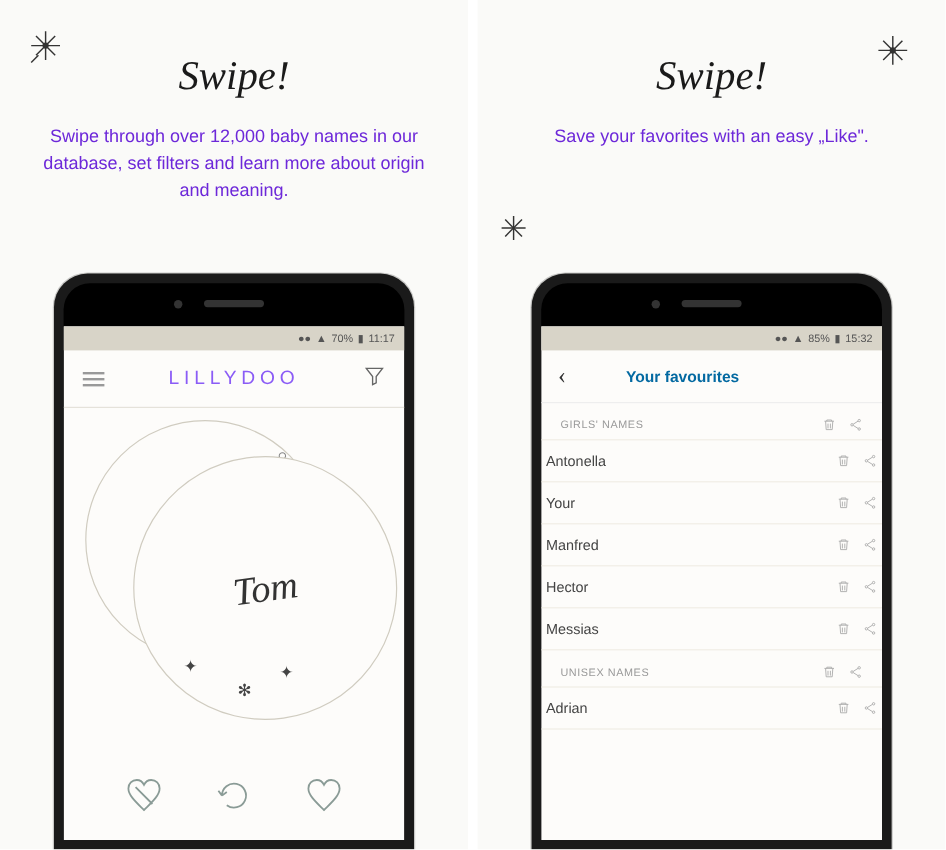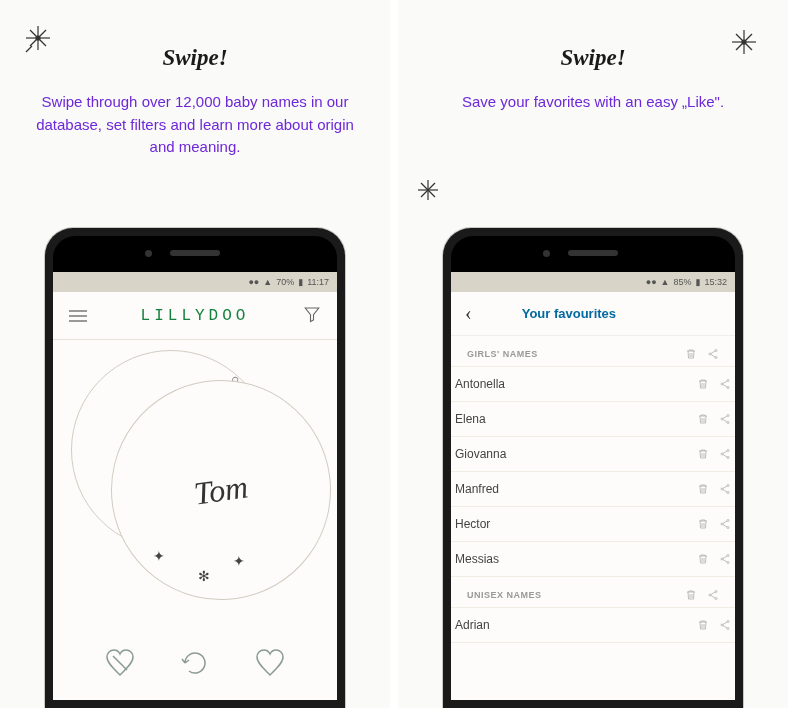--- a/index.html
+++ b/index.html
@@ -2,47 +2,47 @@
 <html><head>
 <meta charset="utf-8">
 <style>
 * { margin: 0; padding: 0; box-sizing: border-box; }
 body { font-family: Georgia, 'Times New Roman', serif; background: #fff; width: 788px; height: 708px; overflow: hidden; position: relative; }
 .container { display: flex; width: 100%; height: 100%; }
 .panel { flex: 1; background: #fafaf8; position: relative; padding: 20px 15px 0; overflow: hidden; }
 .divider { width: 8px; background: #fff; }
 .sparkle { position: absolute; color: #333; }
 .sparkle svg { width: 40px; height: 40px; }
-.title { font-family: Georgia, serif; font-size: 23px; font-style: italic; font-weight: 700; text-align: center; margin: 25px 0 20px; color: #1a1a1a; }
+.title { font-family: Georgia, serif; font-size: 34px; font-style: italic; font-weight: 400; text-align: center; margin: 25px 0 20px; color: #1a1a1a; }
 .subtitle { font-family: -apple-system, Helvetica, Arial, sans-serif; font-size: 15px; color: #6d28d9; text-align: center; line-height: 1.5; padding: 0 15px; margin-bottom: 30px; }
 .phone { position: absolute; bottom: 0; left: 50%; transform: translateX(-50%); width: 300px; height: 480px; background: #1a1a1a; border-radius: 28px 28px 0 0; padding: 8px; box-shadow: 0 0 0 1px rgba(0,0,0,0.2); }
 .phone-inner { width: 100%; height: 100%; background: #000; border-radius: 22px 22px 0 0; overflow: hidden; position: relative; }
 .speaker { position: absolute; top: 14px; left: 50%; transform: translateX(-50%); width: 50px; height: 6px; background: #333; border-radius: 3px; }
 .camera { position: absolute; top: 14px; left: calc(50% - 50px); width: 7px; height: 7px; background: #333; border-radius: 50%; }
 .screen { position: absolute; top: 36px; left: 0; right: 0; bottom: 0; background: #fdfcfa; display: flex; flex-direction: column; }
 .status-bar { height: 20px; background: #d8d4c8; display: flex; justify-content: flex-end; align-items: center; padding: 0 8px; font-size: 9px; color: #555; font-family: Arial, sans-serif; }
 .status-bar span { margin-left: 4px; }
 .app-header { height: 48px; display: flex; align-items: center; justify-content: space-between; padding: 0 16px; border-bottom: 1px solid #e5e2da; }
 .hamburger { display: flex; flex-direction: column; gap: 3px; cursor: pointer; }
 .hamburger span { width: 18px; height: 2px; background: #999; }
-.app-title { font-family: Liberation Mono, monospace; letter-spacing: 4px; font-size: 16px; color: #15803d; }
+.app-title { font-family: Liberation Sans, sans-serif; letter-spacing: 4px; font-size: 16px; color: #8b5cf6; }
 .filter-icon svg { width: 18px; height: 18px; stroke: #666; fill: none; stroke-width: 1.5; }
 .swipe-area { flex: 1; position: relative; overflow: hidden; }
 .card-back { position: absolute; top: 10px; left: 18px; width: 200px; height: 200px; border: 1px solid #d0ccc0; border-radius: 50%; background: #fdfcfa; }
 .card-front { position: absolute; top: 40px; left: 58px; width: 220px; height: 220px; border: 1px solid #d0ccc0; border-radius: 50%; background: #fdfcfa; display: flex; align-items: center; justify-content: center; transform: rotate(-8deg); }
 .name-text { font-family: Georgia, serif; font-style: italic; font-size: 32px; color: #333; }
 .gender-icon { position: absolute; top: 18px; left: 155px; font-size: 22px; color: #888; }
 .mini-sparkle { position: absolute; font-size: 14px; color: #444; }
 .actions { height: 60px; display: flex; align-items: center; justify-content: space-around; padding: 0 30px 10px; }
 .action-btn svg { width: 32px; height: 32px; stroke: #8a9b96; fill: none; stroke-width: 1.5; }
 .fav-header { height: 44px; display: flex; align-items: center; padding: 0 14px; border-bottom: 1px solid #eee; }
 .back-arrow { font-size: 20px; color: #333; margin-right: 50px; }
 .fav-title { font-family: -apple-system, Arial, sans-serif; font-size: 13px; font-weight: 600; color: #0369a1; }
 .fav-list { flex: 1; overflow: hidden; }
-.fav-section { padding: 12px 16px 6px; font-size: 9px; font-weight: 700; color: #999; border-bottom: 1px solid #f0ede5; display: flex; align-items: center; justify-content: space-between; font-family: Arial, sans-serif; letter-spacing: 0.5px; }
+.fav-section { padding: 12px 16px 6px; font-size: 9px; font-weight: 400; color: #999; border-bottom: 1px solid #f0ede5; display: flex; align-items: center; justify-content: space-between; font-family: Arial, sans-serif; letter-spacing: 0.5px; }
 .fav-item { padding: 10px 4px; font-size: 12px; color: #444; border-bottom: 1px solid #f0ede5; display: flex; align-items: center; justify-content: space-between; font-family: Arial, sans-serif; }
 .fav-actions { display: flex; gap: 10px; align-items: center; }
 .fav-actions svg { width: 12px; height: 12px; stroke: #aaa; fill: none; stroke-width: 1.5; }
 </style>
 </head>
 <body>
 
 <div class="container">
 
   <div class="panel">
@@ -185,36 +185,21 @@
                   <svg viewBox="0 0 24 24">
                     <circle cx="18" cy="5" r="2"></circle>
                     <circle cx="6" cy="12" r="2"></circle>
                     <circle cx="18" cy="19" r="2"></circle>
                     <line x1="8" y1="11" x2="16" y2="6"></line>
                     <line x1="8" y1="13" x2="16" y2="18"></line>
                   </svg>
                 </div>
               </div>
               <div class="fav-item">
-                <span>Elena</span>
-                <div class="fav-actions">
-                  <svg viewBox="0 0 24 24">
-                    <path d="M4 6h16M8 6V4h8v2M6 6l1 14h10l1-14M10 10v8M14 10v8"></path>
-                  </svg>
-                  <svg viewBox="0 0 24 24">
-                    <circle cx="18" cy="5" r="2"></circle>
-                    <circle cx="6" cy="12" r="2"></circle>
-                    <circle cx="18" cy="19" r="2"></circle>
-                    <line x1="8" y1="11" x2="16" y2="6"></line>
-                    <line x1="8" y1="13" x2="16" y2="18"></line>
-                  </svg>
-                </div>
-              </div>
-              <div class="fav-item">
-                <span>Giovanna</span>
+                <span>Your</span>
                 <div class="fav-actions">
                   <svg viewBox="0 0 24 24">
                     <path d="M4 6h16M8 6V4h8v2M6 6l1 14h10l1-14M10 10v8M14 10v8"></path>
                   </svg>
                   <svg viewBox="0 0 24 24">
                     <circle cx="18" cy="5" r="2"></circle>
                     <circle cx="6" cy="12" r="2"></circle>
                     <circle cx="18" cy="19" r="2"></circle>
                     <line x1="8" y1="11" x2="16" y2="6"></line>
                     <line x1="8" y1="13" x2="16" y2="18"></line>

